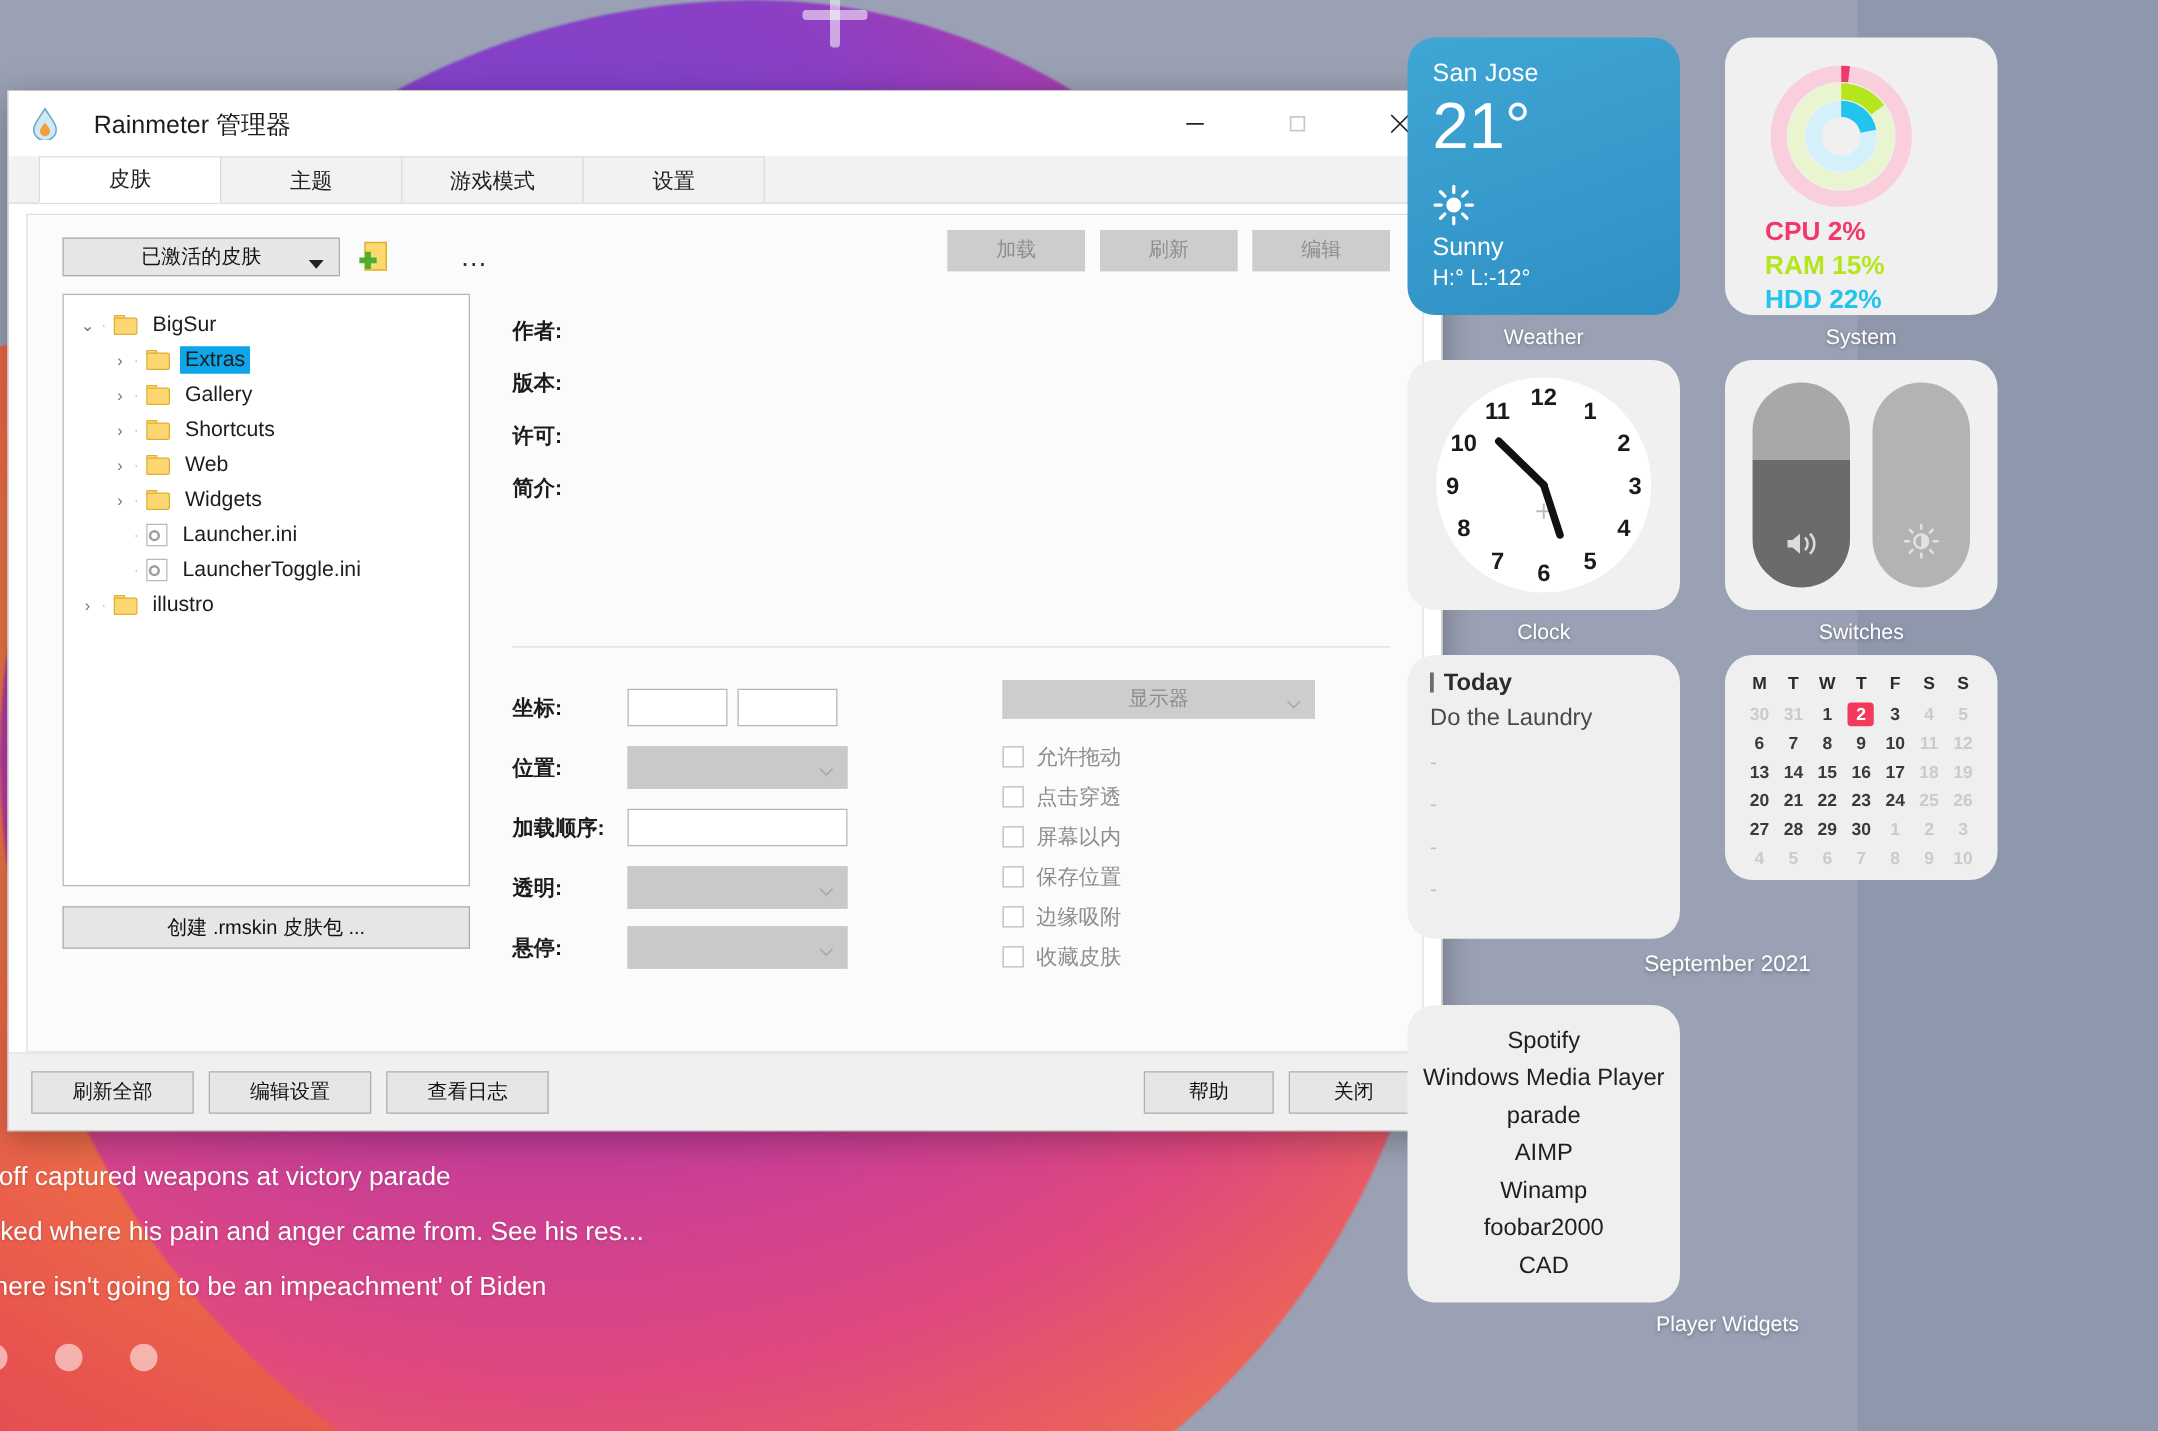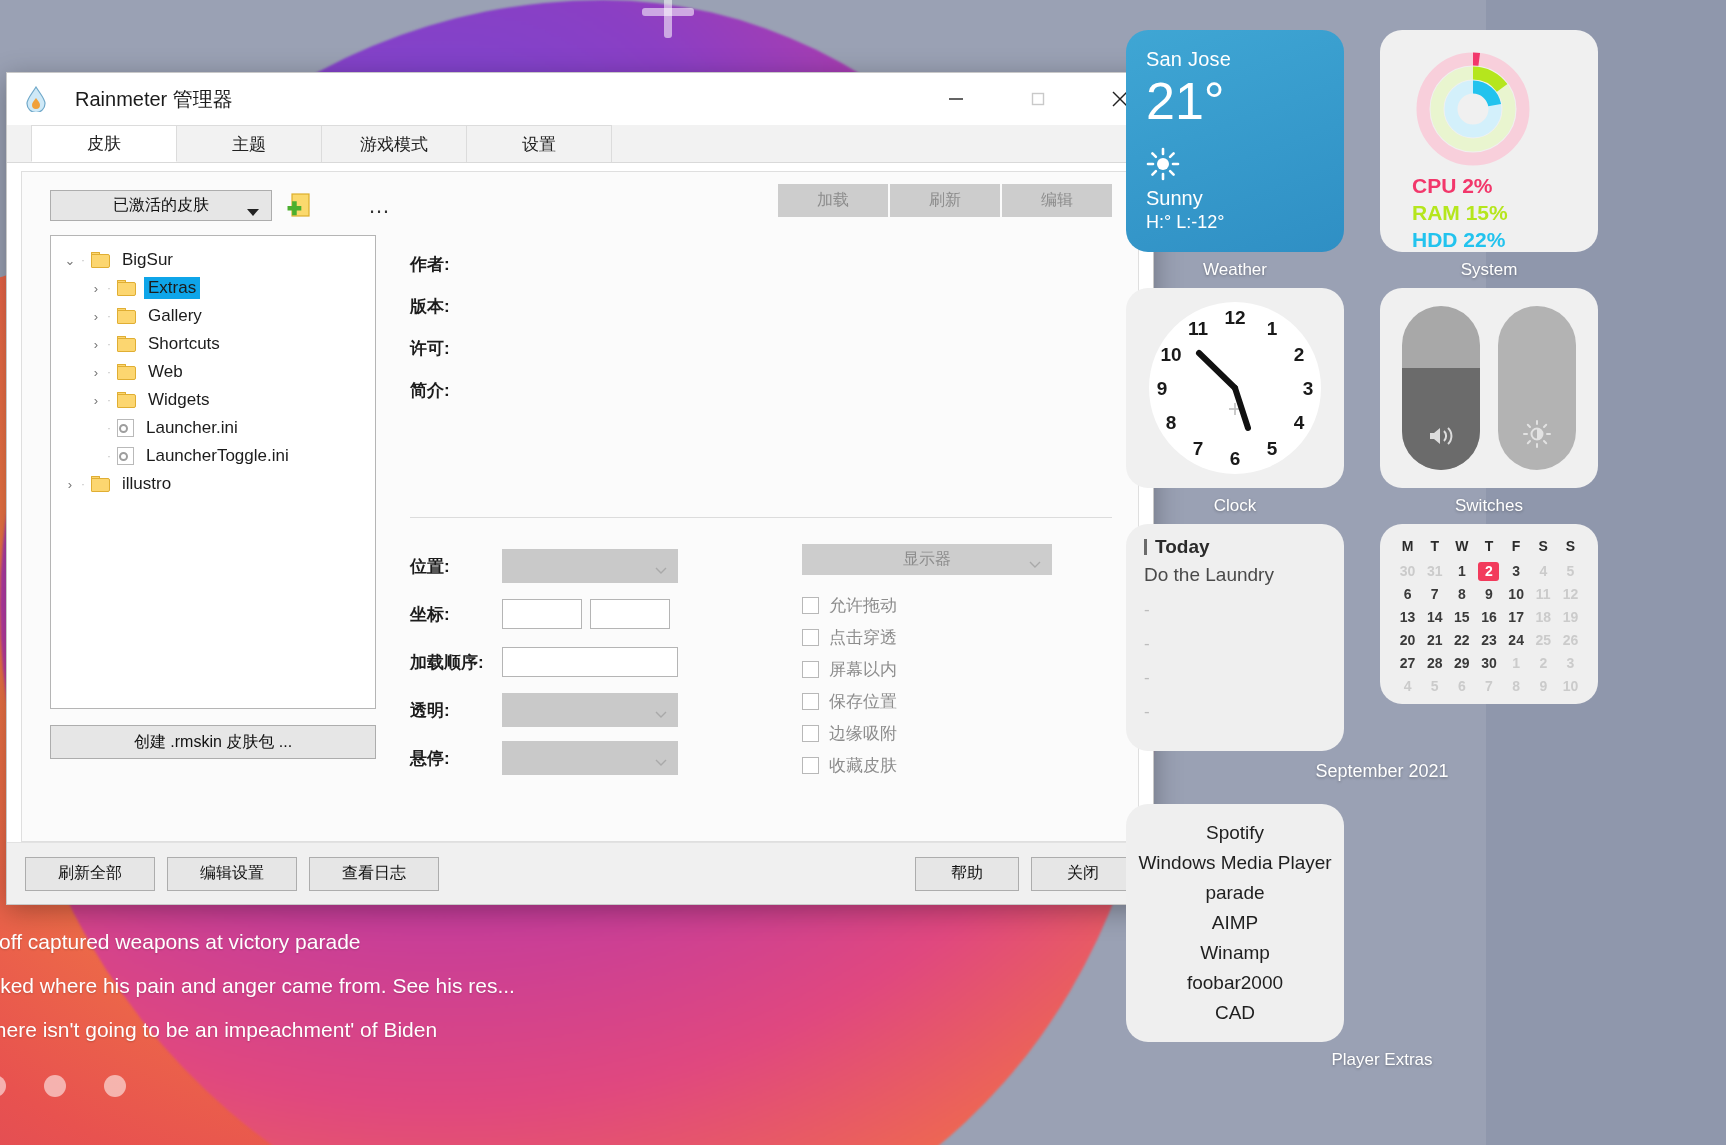--- a/index.html
+++ b/index.html
@@ -102,21 +102,21 @@
   .file-ico { width:17px; height:18px; position:relative; flex:none; }
   .file-ico .pg { position:absolute; inset:0; background:#fff; border:1px solid #b9b9b9; }
   .file-ico .gr { position:absolute; left:2px; top:5px; width:9px; height:9px; border-radius:50%; border:2px solid #9e9e9e; }
 
   #create-pkg {
     margin-top:16px; width:326px; height:34px; background:#e6e6e6; border:1px solid #adadad;
     display:flex; align-items:center; justify-content:center; font-size:16px; color:#111; cursor:default;
   }
 
   #right-pane { flex:1; padding:12px 26px 0 18px; display:flex; flex-direction:column; }
-  #action-row { display:flex; justify-content:flex-end; gap:2px; }
+  #action-row { display:flex; justify-content:flex-end; gap:12px; }
   .abtn {
     width:110px; height:33px; background:#cdcdcd; border:1px solid #cdcdcd;
     display:flex; align-items:center; justify-content:center;
     font-size:16px; color:#8d8d8d; cursor:default;
   }
 
   #meta { margin-top:36px; }
   .meta-row { font-size:17px; color:#1c1c1c; margin-bottom:19px; font-weight:bold; }
 
   #divider { margin-top:96px; height:1px; background:#dcdcdc; }
@@ -396,33 +396,33 @@
         <div class="meta-row">版本:</div>
         <div class="meta-row">许可:</div>
         <div class="meta-row">简介:</div>
       </div>
 
       <div id="divider"></div>
 
       <div id="settings">
         <div id="settings-left">
           <div class="srow">
+            <span class="slabel">坐标:</span>
+            <input class="sinput" value="" style="">
+            <input class="sinput" style="margin-left: 8px;" value="">
+          </div>
+          <div class="srow">
             <span class="slabel">位置:</span>
             <div class="scombo">
               <span class="caret">
                 <svg width="12" height="8" viewBox="0 0 12 8">
                     <path d="M1 1 L6 6 L11 1" fill="none" stroke="#a9a9a9" stroke-width="1.4"></path>
                   </svg>
               </span>
             </div>
-          </div>
-          <div class="srow">
-            <span class="slabel">坐标:</span>
-            <input class="sinput" value="" style="">
-            <input class="sinput" style="margin-left: 8px;" value="">
           </div>
           <div class="srow">
             <span class="slabel">加载顺序:</span>
             <input class="sinput wide" value="" style="">
           </div>
           <div class="srow">
             <span class="slabel">透明:</span>
             <div class="scombo">
               <span class="caret">
                 <svg width="12" height="8" viewBox="0 0 12 8">
@@ -702,15 +702,15 @@
   <div style="margin-top:22px">
     <div class="card card-player">
       <div class="player-item">Spotify</div>
       <div class="player-item">Windows Media Player</div>
       <div class="player-item">parade</div>
       <div class="player-item">AIMP</div>
       <div class="player-item">Winamp</div>
       <div class="player-item">foobar2000</div>
       <div class="player-item">CAD</div>
     </div>
-    <div class="wcap">Player Extras</div>
+    <div class="wcap">Player Widgets</div>
   </div>
 </div>
 
 </body></html>

